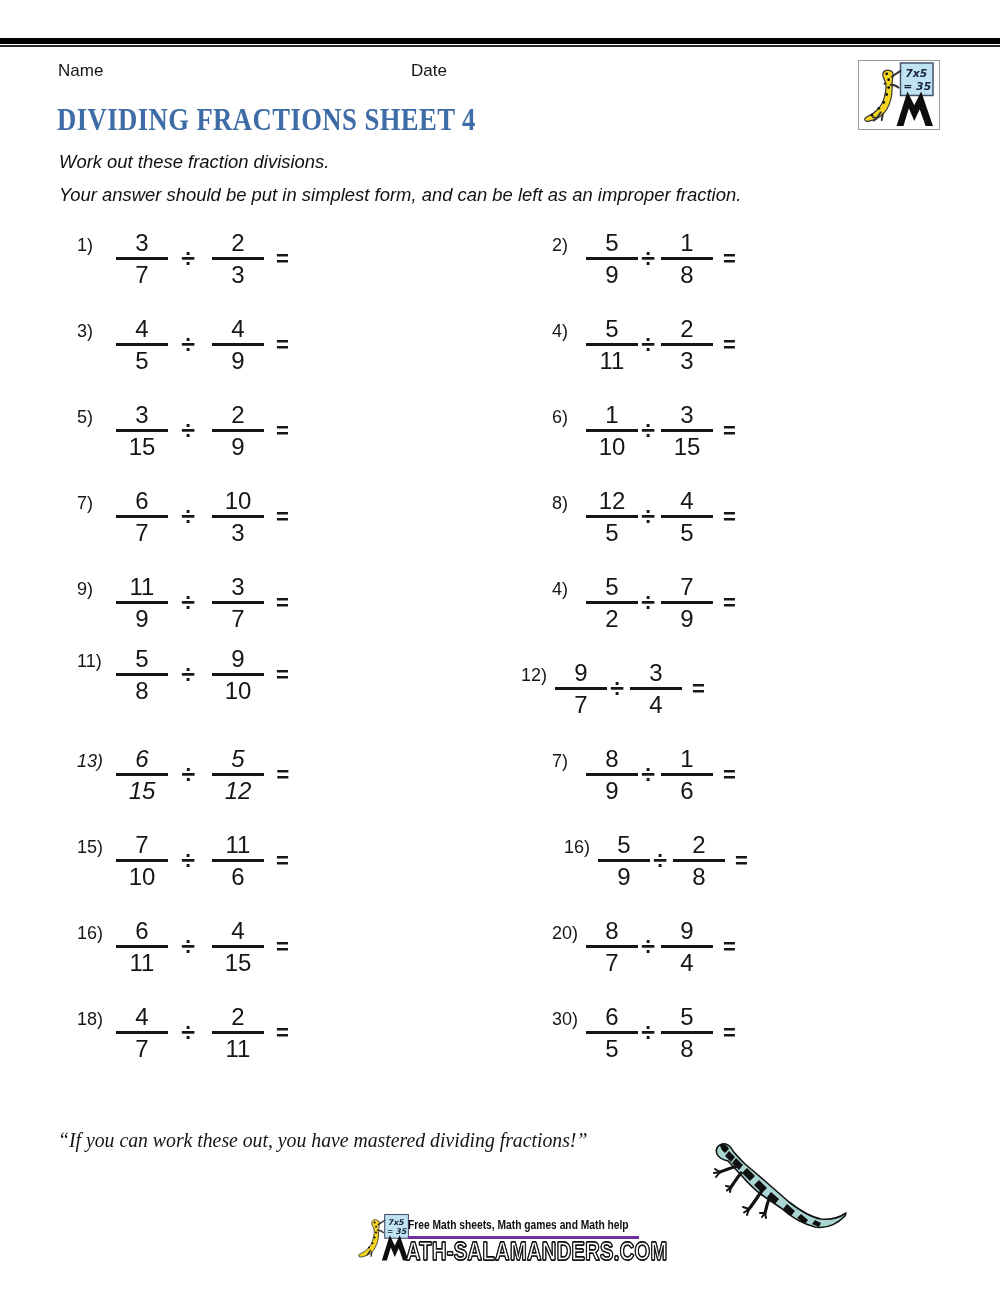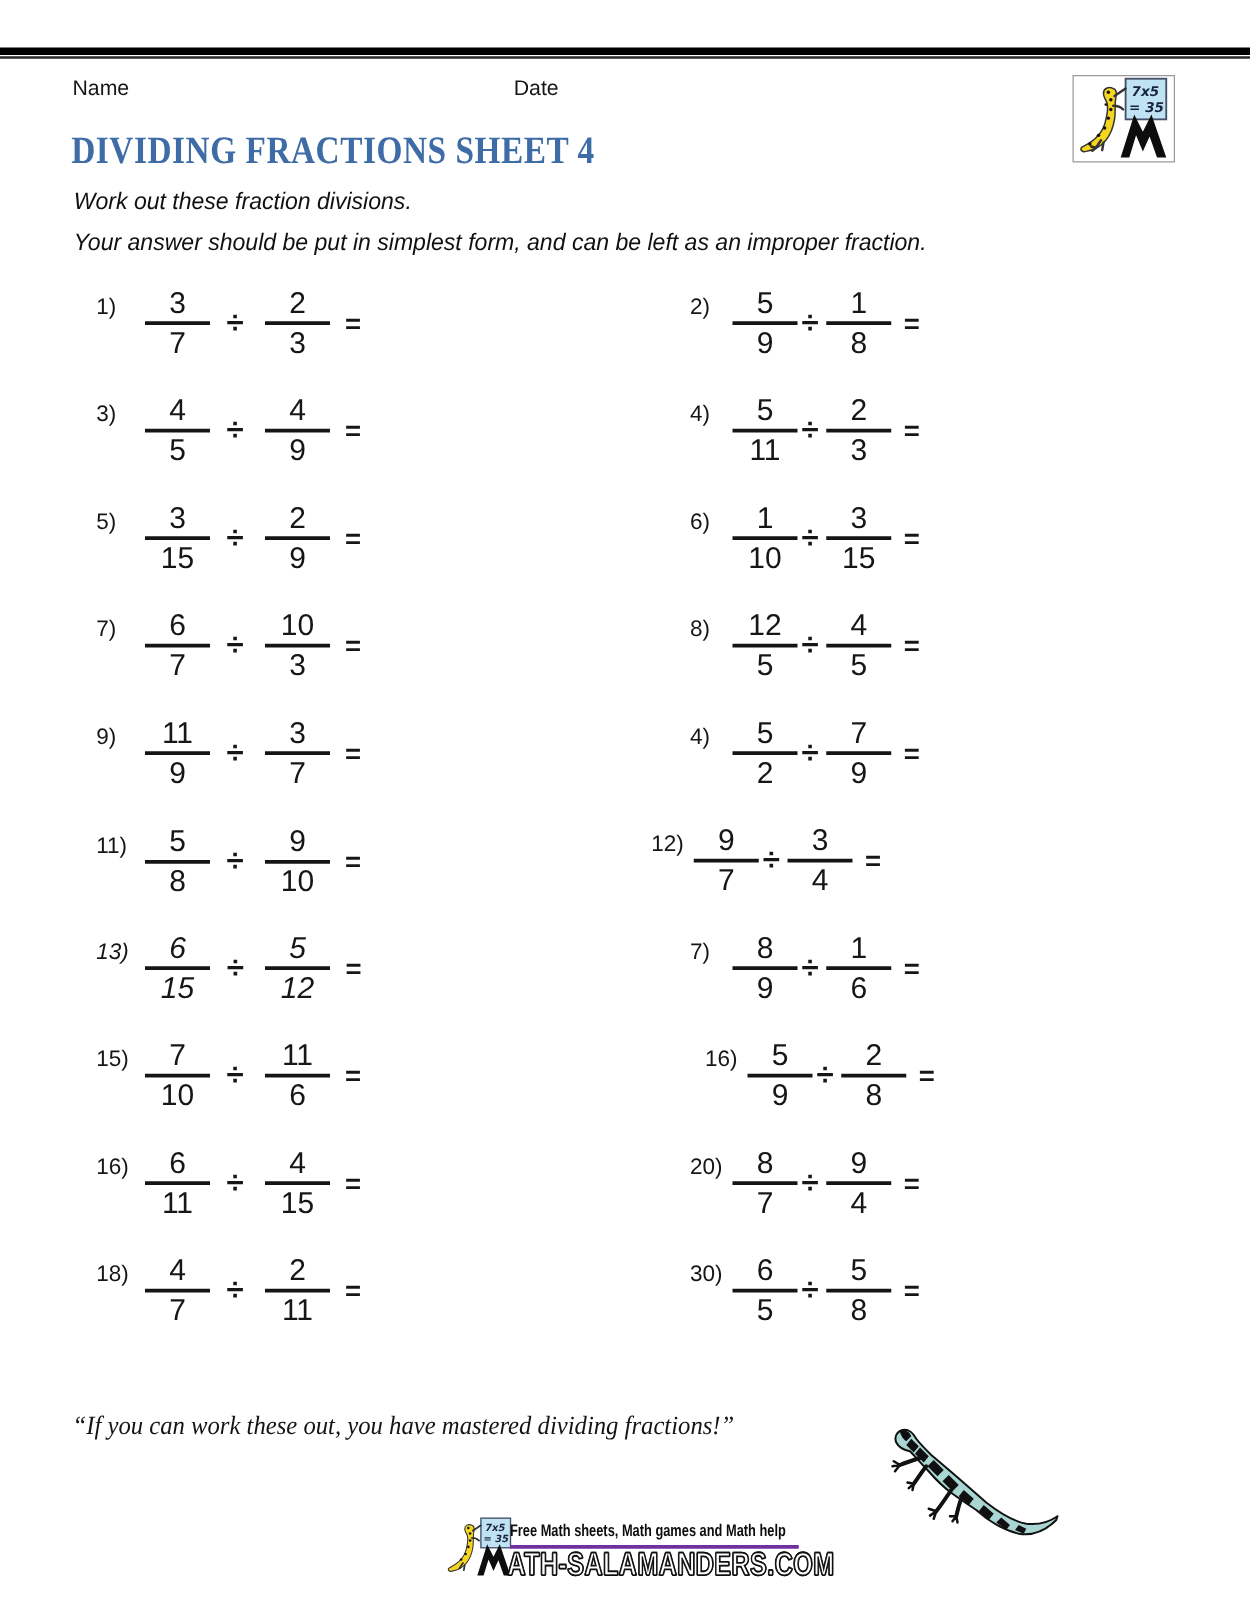--- a/index.html
+++ b/index.html
@@ -243,21 +243,21 @@
         <span class="d">2</span>
       </span>
       <span class="op dv">÷</span>
       <span class="frac f2">
         <span class="n">7</span>
         <span class="bar"></span>
         <span class="d">9</span>
       </span>
       <span class="op eq">=</span>
     </div>
-      <div class="prob col0" style="left: 60px; top: 656px;">
+      <div class="prob col0" style="left: 60px; top: 641px;">
       <span class="plabel">11)</span>
       <span class="frac f1">
         <span class="n">5</span>
         <span class="bar"></span>
         <span class="d">8</span>
       </span>
       <span class="op dv">÷</span>
       <span class="frac f2">
         <span class="n">9</span>
         <span class="bar"></span>

